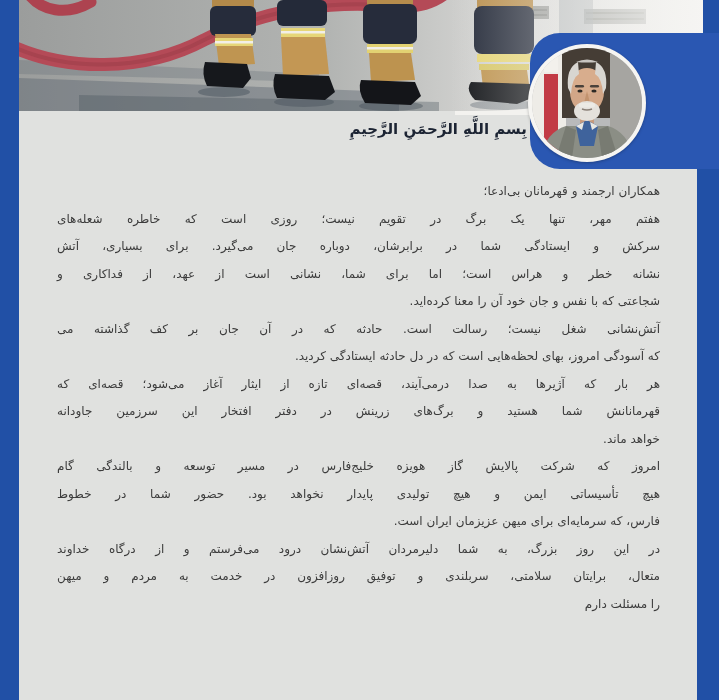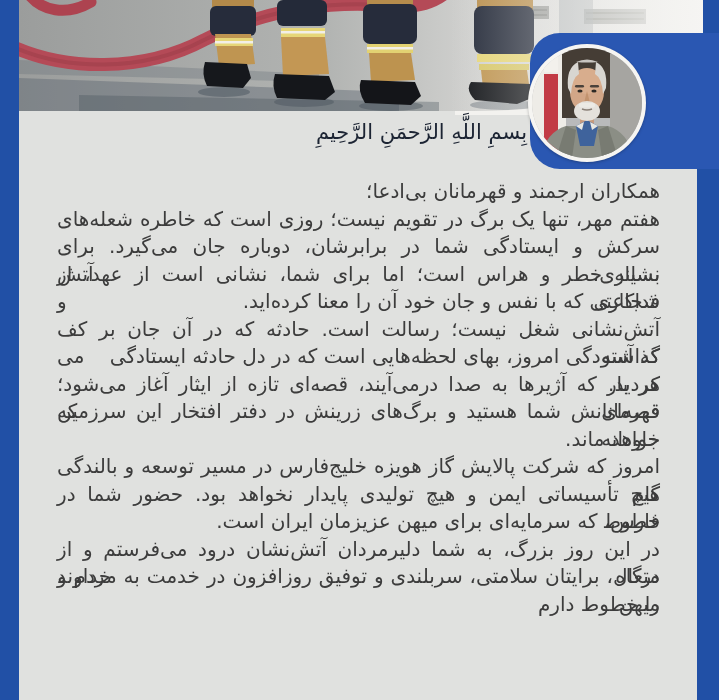--- a/index.html
+++ b/index.html
@@ -16,23 +16,23 @@
   .photo{position:absolute;left:19px;top:0;width:684px;height:111px;overflow:hidden;
          border-bottom-right-radius:230px 80px;}
   .photo svg{display:block;width:100%;height:100%;}
   .avatar-box{position:absolute;left:530px;top:33px;width:189px;height:136px;
               background:var(--box_blue,#2a57b2);border-radius:30px 0 0 30px;}
   .avatar-ring{position:absolute;left:528px;top:44px;width:118px;height:118px;border-radius:50%;
                background:#f6f5f2;box-shadow:0 1px 3px rgba(0,0,0,.25);}
   .avatar{position:absolute;left:4px;top:4px;width:110px;height:110px;border-radius:50%;overflow:hidden;}
   .avatar svg{display:block;width:100%;height:100%;}
   .bismillah{position:absolute;right:192px;top:120px;direction:rtl;color:var(--bism_dark,#1c2433);
-             font-size:21px;font-weight:normal;letter-spacing:.5px;}
+             font-size:15px;font-weight:bold;letter-spacing:.5px;}
   .letter{position:absolute;left:57px;top:178px;width:603px;direction:rtl;color:var(--text_dark,#3c3c3c);
-          font-size:20px;}
+          font-size:12px;}
   .line{line-height:27.5px;height:27.5px;text-align:justify;text-align-last:justify;white-space:normal;overflow:visible;}
   .line.end{text-align:right;text-align-last:right;}
 </style>
 </head>
 <body>
 
 <div class="card"></div>
 
 <div class="notch"></div>
 
@@ -159,14 +159,14 @@
   <div class="line">آتش‌نشانی شغل نیست؛ رسالت است. حادثه که در آن جان بر کف گذاشته می</div>
   <div class="line end">که آسودگی امروز، بهای لحظه‌هایی است که در دل حادثه ایستادگی کردید.</div>
   <div class="line">هر بار که آژیرها به صدا درمی‌آیند، قصه‌ای تازه از ایثار آغاز می‌شود؛ قصه‌ای که</div>
   <div class="line">قهرمانانش شما هستید و برگ‌های زرینش در دفتر افتخار این سرزمین جاودانه</div>
   <div class="line end">خواهد ماند.</div>
   <div class="line">امروز که شرکت پالایش گاز هویزه خلیج‌فارس در مسیر توسعه و بالندگی گام</div>
   <div class="line">هیچ تأسیساتی ایمن و هیچ تولیدی پایدار نخواهد بود. حضور شما در خطوط</div>
   <div class="line end">فارس، که سرمایه‌ای برای میهن عزیزمان ایران است.</div>
   <div class="line">در این روز بزرگ، به شما دلیرمردان آتش‌نشان درود می‌فرستم و از درگاه خداوند</div>
   <div class="line">متعال، برایتان سلامتی، سربلندی و توفیق روزافزون در خدمت به مردم و میهن</div>
-  <div class="line end">را خطوط دارم</div>
+  <div class="line end">را مسئلت دارم</div>
 </div>
 
 </body></html>

